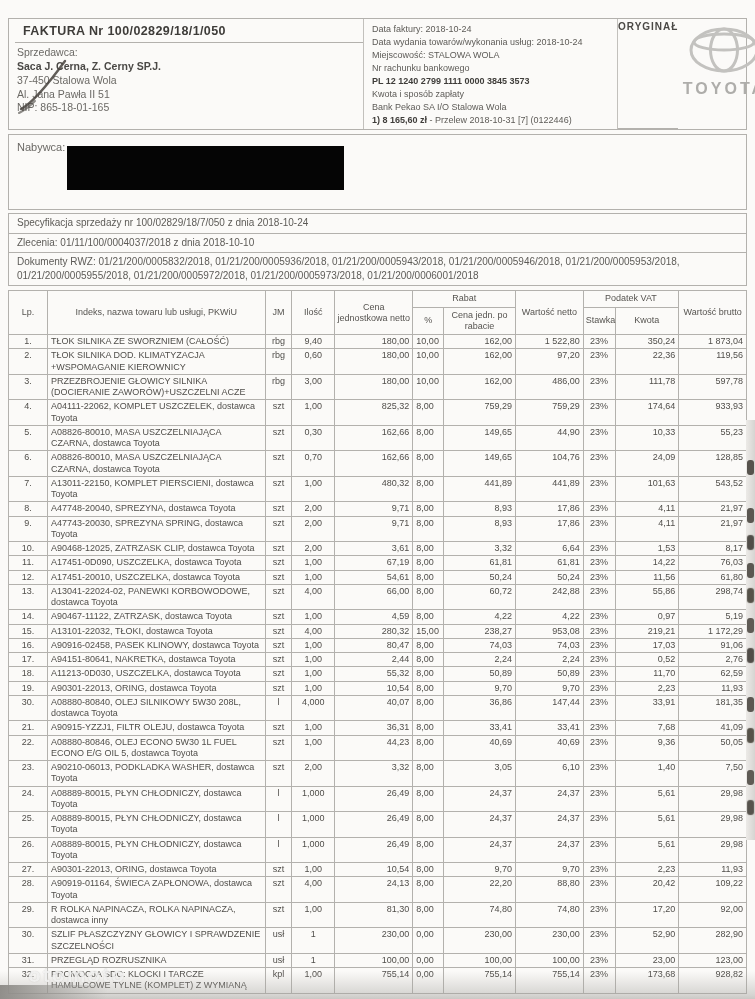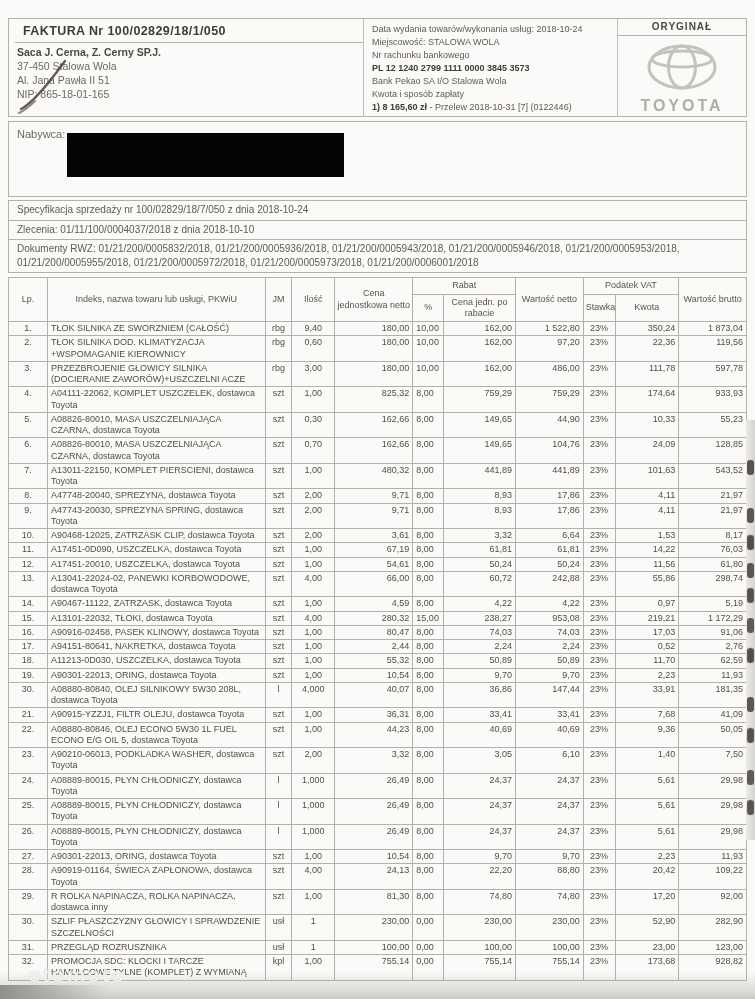--- a/index.html
+++ b/index.html
@@ -14,21 +14,21 @@
   
   .header-box{display:flex;min-height:84px;}
   .header-left{width:348px;padding:2px 0 4px 6px;border-right:1px solid #c2c0bc;}
   .invoice-title{font-size:12.5px;font-weight:bold;color:#3e3c39;letter-spacing:.4px;
     border-bottom:1px solid #b3b1ad;padding:3px 2px 4px 8px;margin-right:0;}
   .seller-block{position:relative;font-size:10.5px;line-height:1.32;padding:3px 2px 0 2px;color:#6b6965;}
   .seller-name{font-weight:bold;color:#4a4845;}
   .pen-scribble{position:absolute;left:0;top:6px;pointer-events:none;}
   .header-mid{flex:1;padding:4px 2px 2px 8px;font-size:9px;line-height:1.45;color:#5d5b57;}
   .header-mid .b{font-weight:bold;color:#3f3d3a;}
-  .header-right{width:128px;display:flex;flex-direction:column;border-left:1px solid #c2c0bc;}
+  .header-right{width:128px;display:flex;border-left:1px solid #c2c0bc;}
   .oryginal{font-size:10px;font-weight:bold;color:#4a4845;letter-spacing:1px;text-align:center;
     padding:2px 0 3px 0;border-bottom:1px solid #b3b1ad;}
   .toyota-wrap{text-align:center;padding-top:6px;}
   .toyota-text{font-size:16px;font-weight:bold;letter-spacing:3px;color:#aeadaa;margin-top:1px;}
 
   
   .buyer-box{margin-top:4px;min-height:62px;position:relative;padding:6px 8px;font-size:11px;color:#6b6965;}
   .redaction{position:absolute;left:58px;top:11px;width:277px;height:44px;background:#050505;}
 
   
@@ -65,37 +65,39 @@
 </style>
 </head>
 <body>
 
 <div class="page">
 
   <div class="box header-box">
     <div class="header-left">
       <div class="invoice-title">FAKTURA Nr 100/02829/18/1/050</div>
       <div class="seller-block">
+        <div>Sprzedawca:</div>
         <div class="seller-name">Saca  J. Cerna,  Z. Cerny SP.J.</div>
         <div>37-450 Stalowa Wola</div>
         <div>Al. Jana Pawła II 51</div>
         <div>NIP: 865-18-01-165</div>
         <svg class="pen-scribble" width="90" height="66" viewBox="0 0 90 66">
           <path d="M6,60 C 18,54 34,34 50,12" stroke="#45413c" stroke-width="2.4" fill="none" opacity="0.85" stroke-linecap="round"></path>
           <path d="M4,64 C 10,61 16,56 20,52" stroke="#45413c" stroke-width="2" fill="none" opacity="0.6" stroke-linecap="round"></path>
         </svg>
       </div>
     </div>
     <div class="header-mid">
+      <div>Data faktury: 2018-10-24</div>
       <div>Data wydania towarów/wykonania usług: 2018-10-24</div>
       <div>Miejscowość: STALOWA WOLA</div>
       <div>Nr rachunku bankowego</div>
       <div class="b">PL  12 1240 2799 1111 0000 3845 3573</div>
+      <div>Kwota i sposób zapłaty</div>
       <div>Bank Pekao SA I/O Stalowa Wola</div>
-      <div>Kwota i sposób zapłaty</div>
       <div><span class="b">1) 8 165,60 zł</span><span> - Przelew 2018-10-31 [7] (0122446)</span></div>
     </div>
     <div class="header-right">
       <div class="oryginal">ORYGINAŁ</div>
       <div class="toyota-wrap">
         <svg width="92" height="50" viewBox="0 0 92 50">
           <ellipse cx="46" cy="25" rx="33" ry="21" fill="none" stroke="#c3c2bf" stroke-width="3"></ellipse>
           <ellipse cx="46" cy="25" rx="13.5" ry="21" fill="none" stroke="#c3c2bf" stroke-width="3"></ellipse>
           <ellipse cx="46" cy="17" rx="30" ry="8" fill="none" stroke="#c3c2bf" stroke-width="3"></ellipse>
         </svg>

